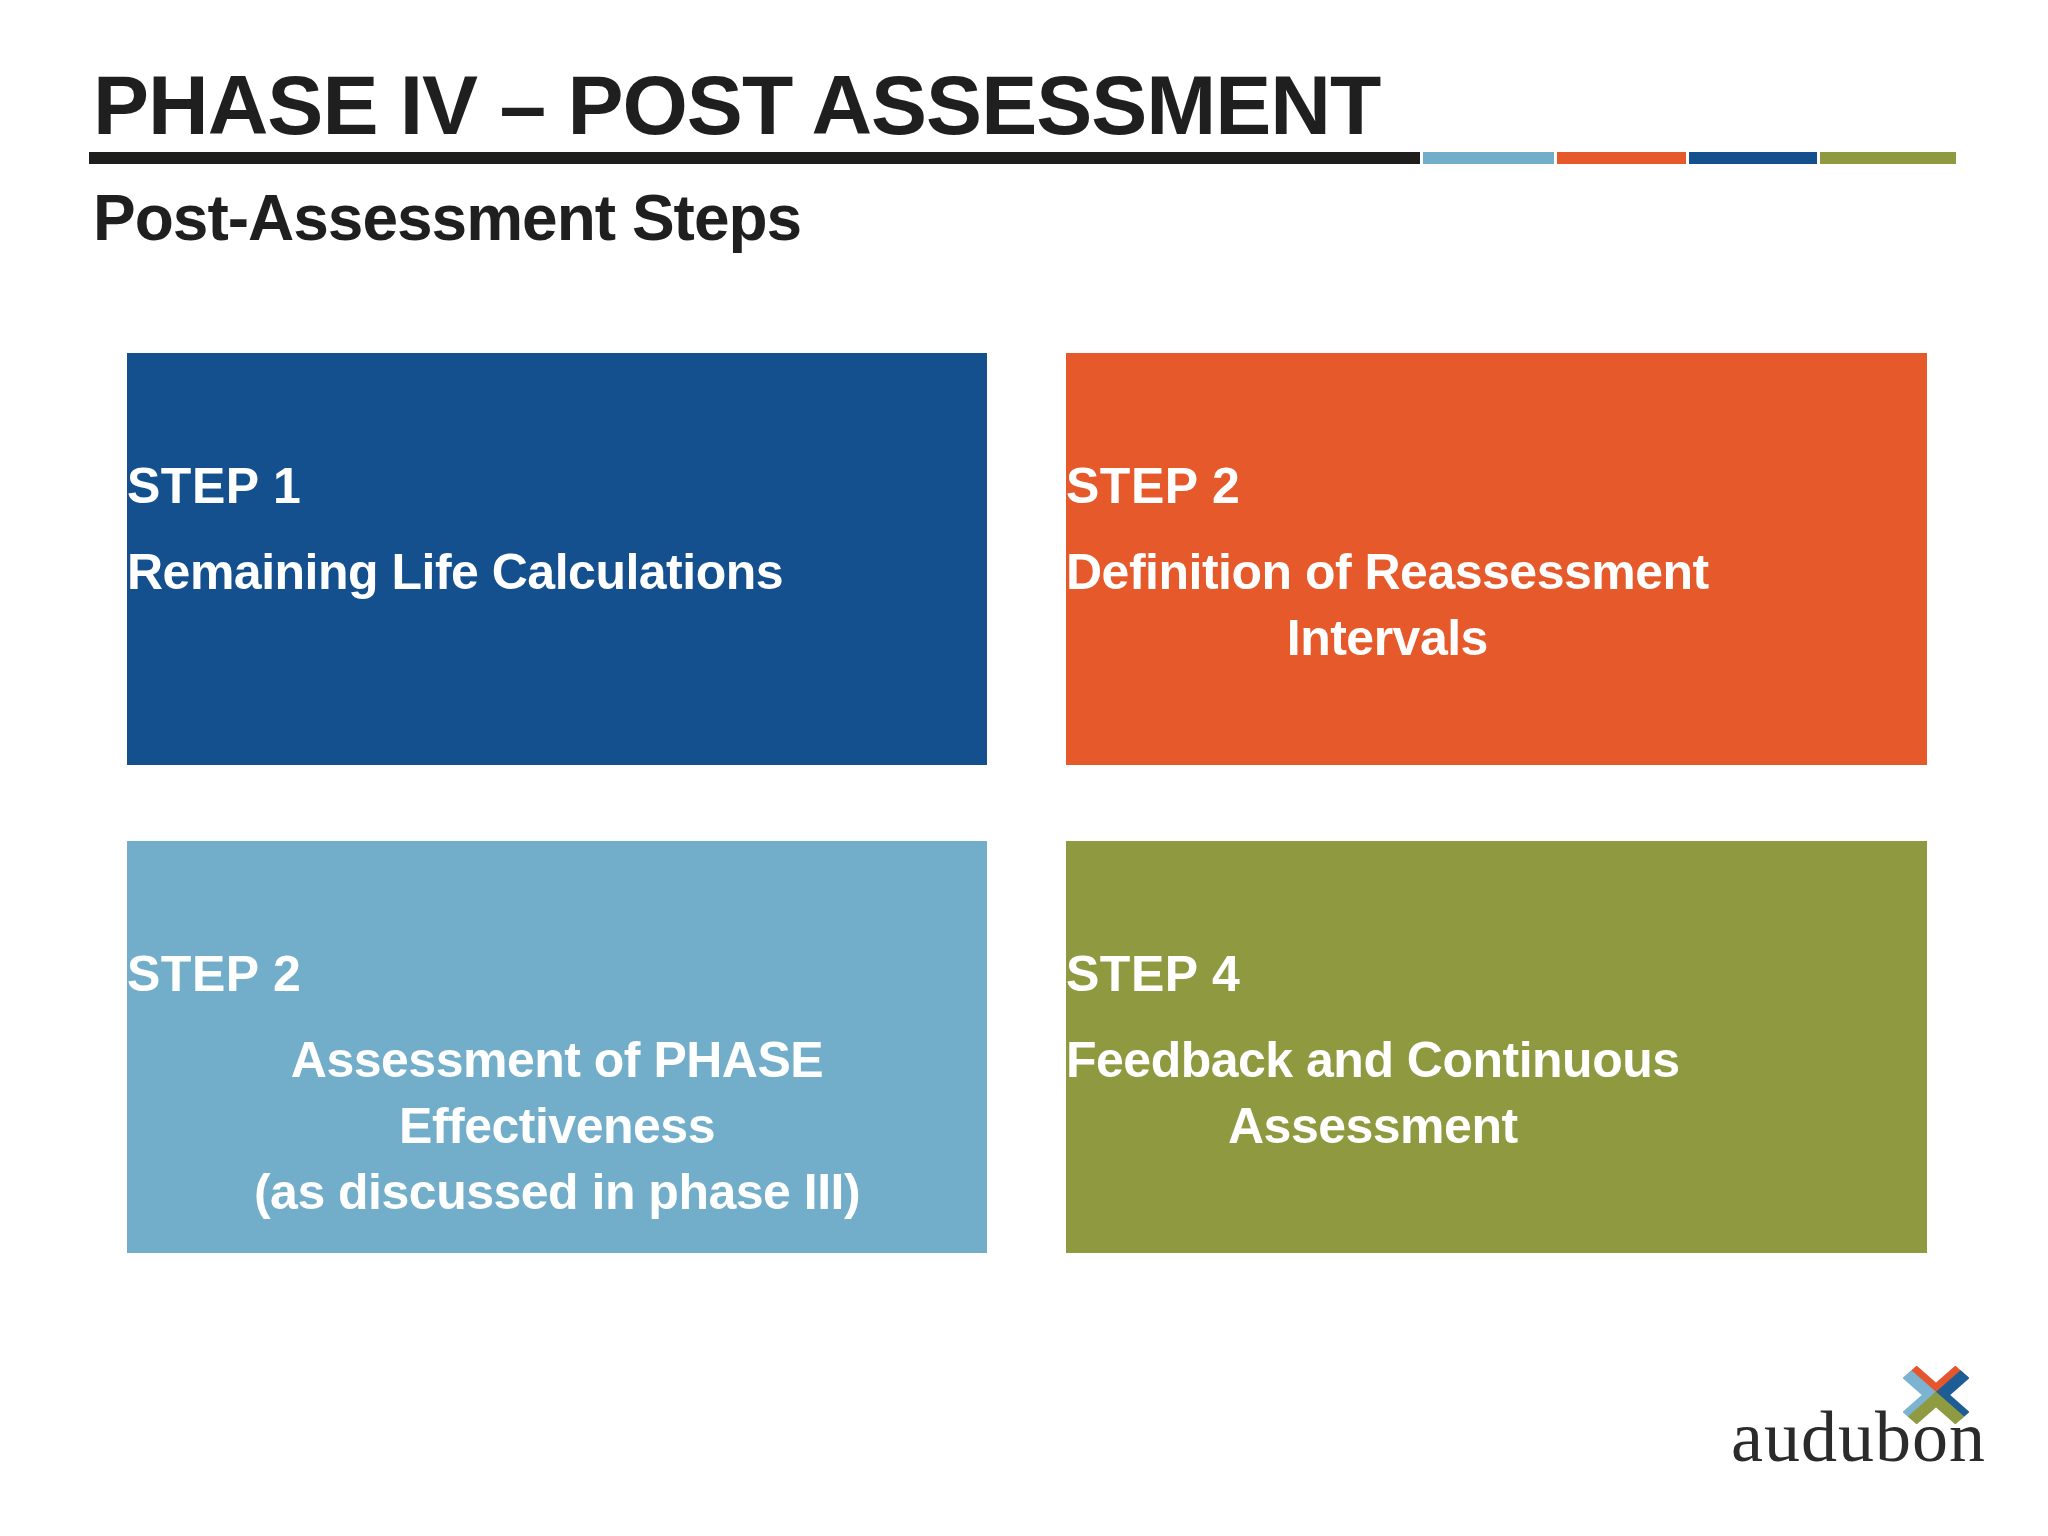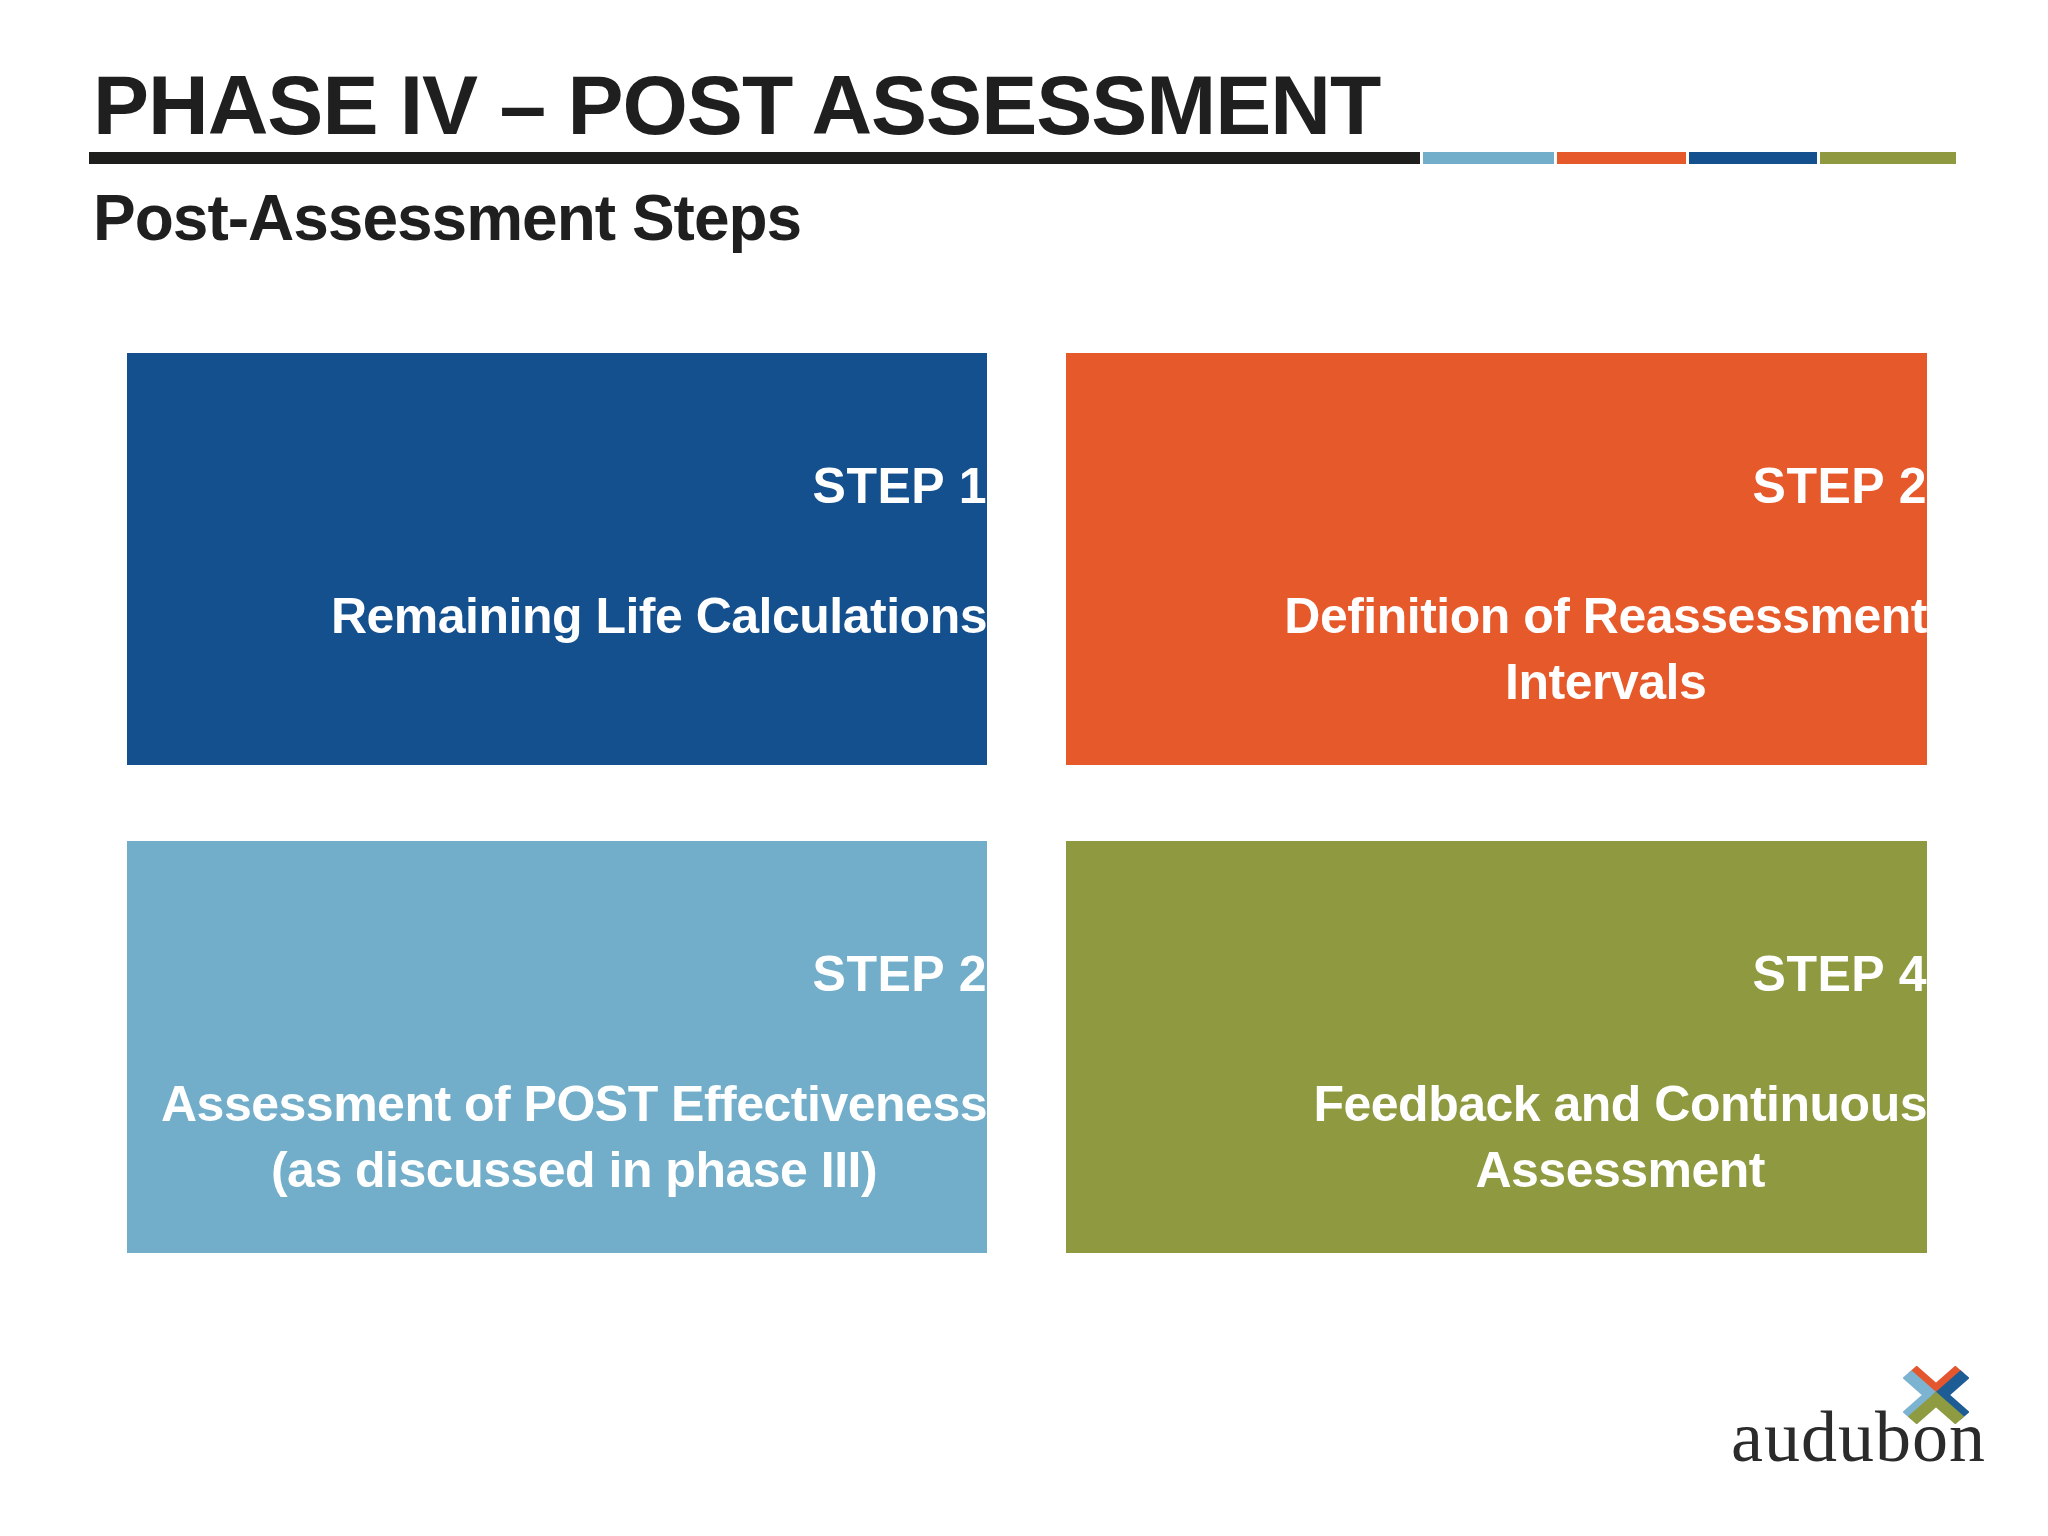--- a/index.html
+++ b/index.html
@@ -50,24 +50,23 @@
     grid-template-columns: 860px 861px;
     grid-template-rows: 412px 412px;
     column-gap: 79px;
     row-gap: 76px;
   }
   .step-box {
     color: #ffffff;
     text-align: center;
     display: flex;
     flex-direction: column;
-    align-items: flex-end;
+    align-items: flex-start;
     padding-top: 100px;
     box-sizing: border-box;
-    gap: 44px;
   }
   .step-label {
     margin: 0;
     font-size: 50px; line-height: 66px;
     font-weight: bold;
     letter-spacing: 0.5px;
   }
   .step-desc {
     margin: 20px 0 0 0;
     font-size: 50px; line-height: 66px;
@@ -127,21 +126,21 @@
       <h3 class="step-label">STEP 2</h3>
       <p class="step-desc">
         <span class="line">Definition of Reassessment</span>
         <span class="line">Intervals</span>
       </p>
     </section>
 
     <section class="step-box" style="background-color: rgb(114, 174, 201);">
       <h3 class="step-label">STEP 2</h3>
       <p class="step-desc">
-        <span class="line">Assessment of POST Effectiveness</span>
+        <span class="line">Assessment of PHASE Effectiveness</span>
         <span class="line">(as discussed in phase III)</span>
       </p>
     </section>
 
     <section class="step-box" style="background-color: rgb(143, 154, 64);">
       <h3 class="step-label">STEP 4</h3>
       <p class="step-desc">
         <span class="line">Feedback and Continuous</span>
         <span class="line">Assessment</span>
       </p>

